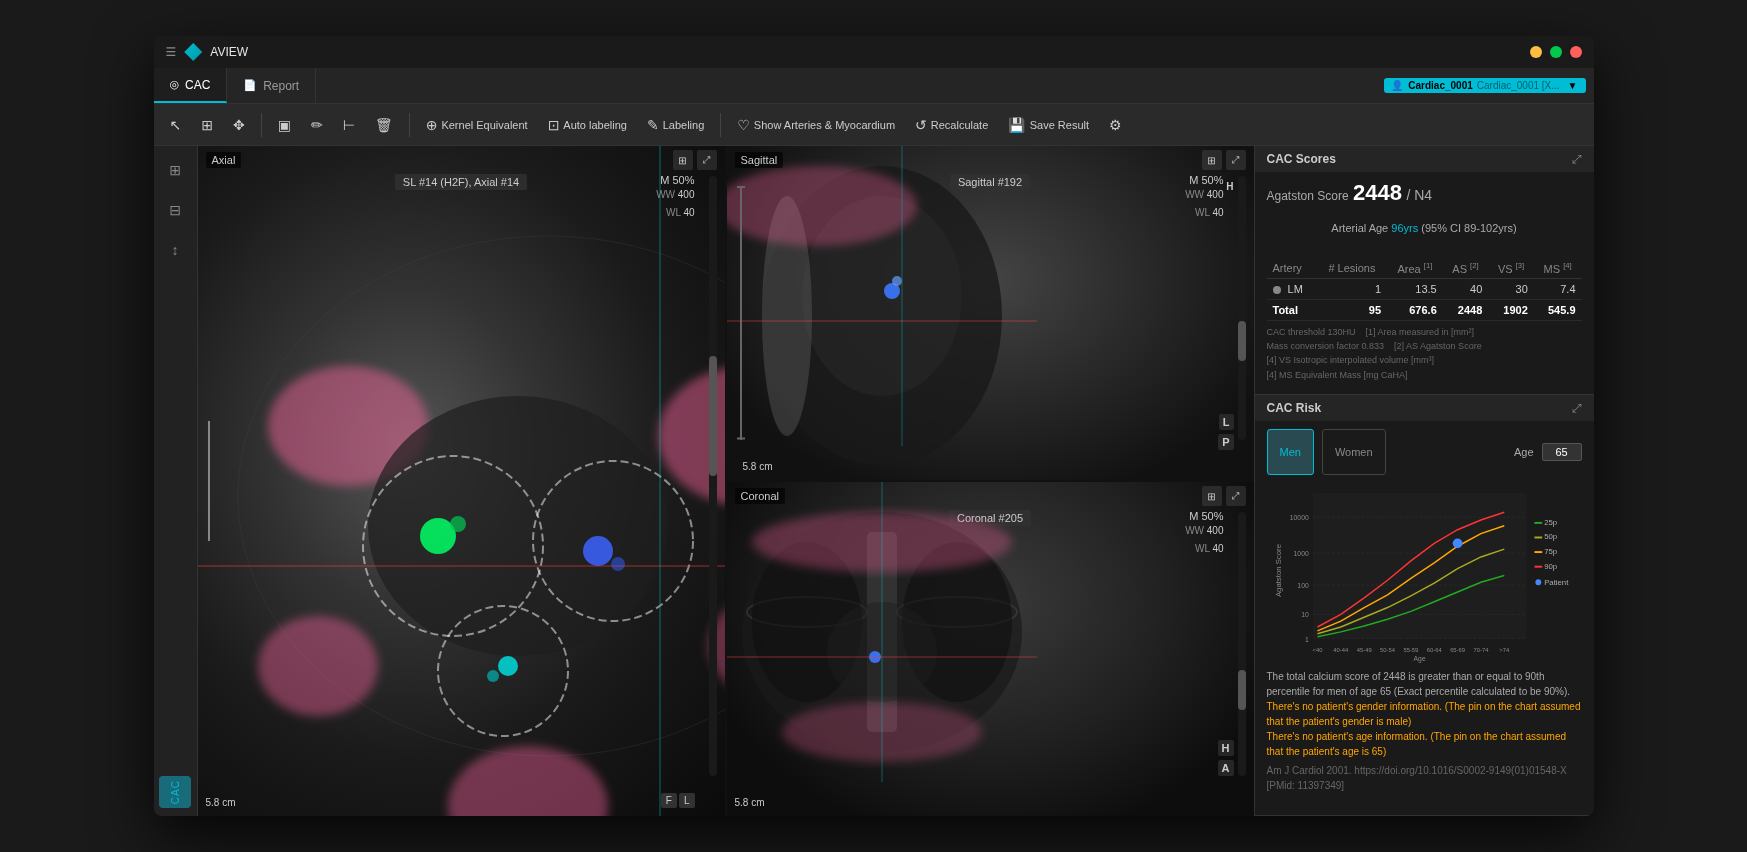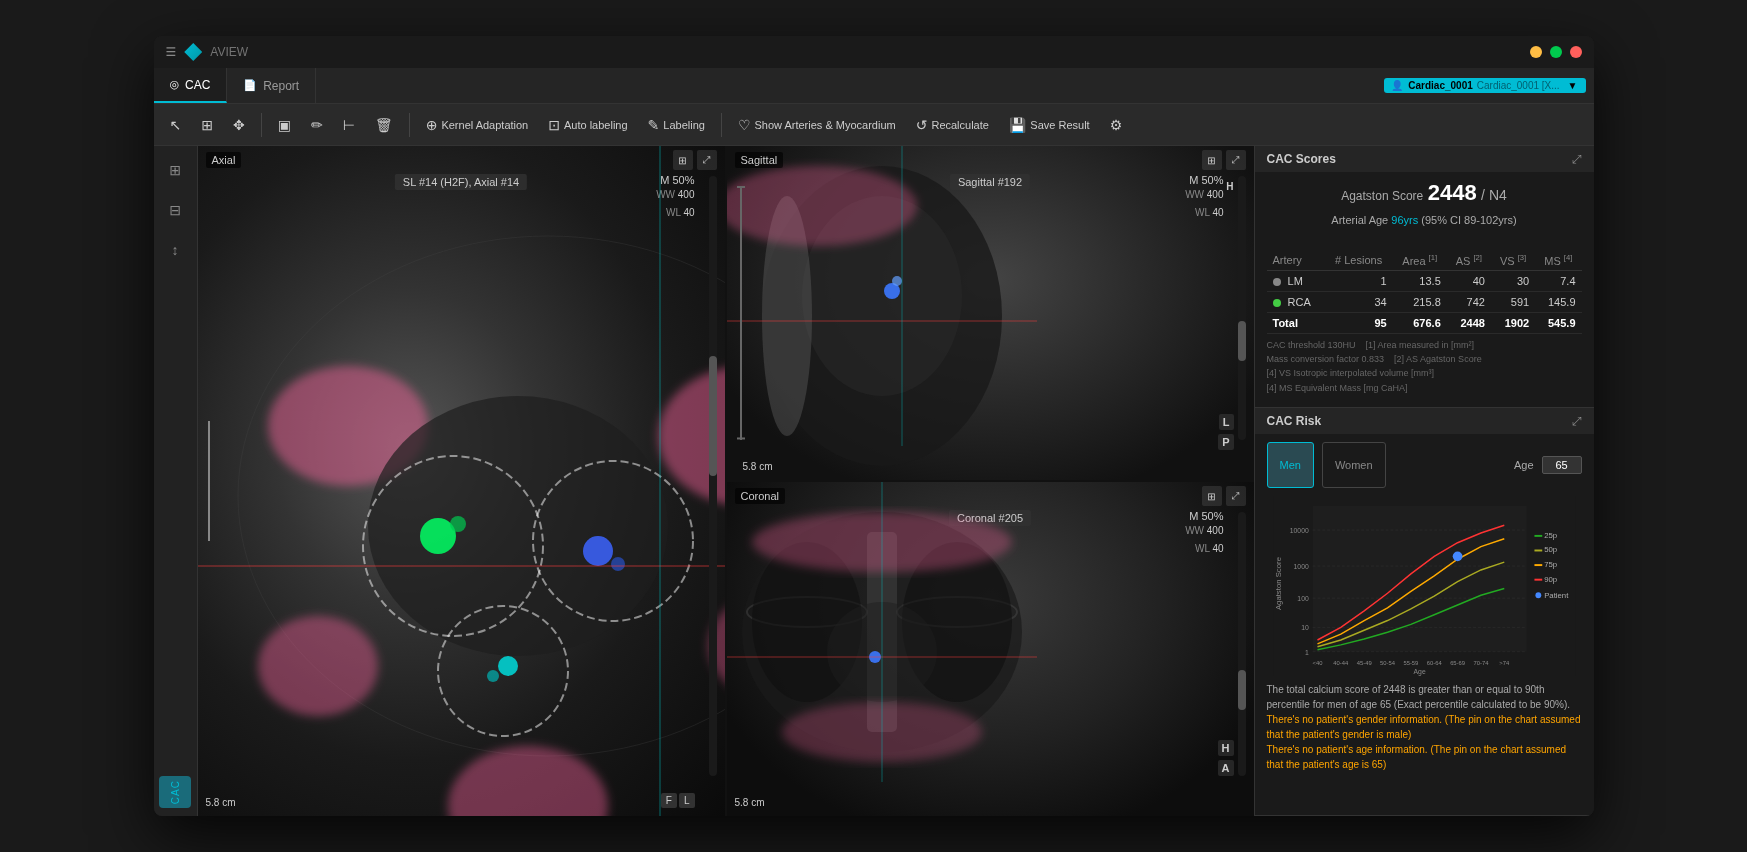--- a/index.html
+++ b/index.html
@@ -37,21 +37,21 @@
       display: flex;
       align-items: center;
       gap: 8px;
     }
     .hamburger-icon { color: #888; font-size: 12px; cursor: pointer; }
     .app-logo {
       width: 18px; height: 18px;
       background: linear-gradient(135deg, #00bcd4, #0097a7);
       clip-path: polygon(50% 0%, 100% 50%, 50% 100%, 0% 50%);
     }
-    .app-title { color: #737373; font-size: 12px; font-weight: 500; }
+    .app-title { color: #e5e5e5; font-size: 12px; font-weight: 500; }
     .title-bar-right {
       display: flex;
       align-items: center;
       gap: 8px;
     }
     .win-btn {
       width: 12px; height: 12px; border-radius: 50%;
       cursor: pointer; font-size: 0;
     }
     .win-btn.minimize { background: #ffbd44; }
@@ -224,22 +224,22 @@
     }
     .panel-title {
       color: #ccc;
       font-size: 12px;
       font-weight: 600;
     }
     .panel-icon { color: #888; cursor: pointer; font-size: 12px; }
     
     .cac-scores-content { padding: 8px 12px; }
     .agatston-header {
-      text-align: center;
-      margin-bottom: 8px;
+      text-align: left;
+      margin-bottom: 16px;
     }
     .agatston-label { color: #aaa; font-size: 12px; }
     .agatston-value { color: #fff; font-size: 22px; font-weight: 700; }
     .agatston-n4 { color: #aaa; font-size: 14px; }
     .arterial-age { color: #aaa; font-size: 11px; text-align: center; margin-bottom: 8px; }
     .arterial-age-value { color: #00bcd4; }
     
     .cac-table { width: 100%; border-collapse: collapse; font-size: 11px; margin-top: 24px; }
     .cac-table th {
       color: #888;
@@ -438,21 +438,21 @@
     </button>
     <button class="toolbar-btn">
       <span class="icon">⊢</span>
     </button>
     <button class="toolbar-btn">
       <span class="icon">🗑</span>
     </button>
     <div class="toolbar-separator"></div>
     <button class="toolbar-btn">
       <span class="icon">⊕</span>
-      <span>Kernel Adaptation</span>
+      <span>Kernel Equivalent</span>
     </button>
     <button class="toolbar-btn">
       <span class="icon">⊡</span>
       <span>Auto labeling</span>
     </button>
     <button class="toolbar-btn">
       <span class="icon">✎</span>
       <span>Labeling</span>
     </button>
     <div class="toolbar-separator"></div>
@@ -700,31 +700,20 @@
             <tr>
       <td>
         <span style="display:inline-block;width:8px;height:8px;border-radius:50%;background:#888;margin-right:4px;vertical-align:middle;"></span>
         LM
       </td>
       <td>1</td>
       <td>13.5</td>
       <td>40</td>
       <td>30</td>
       <td>7.4</td>
-    </tr>
-                <tr>
-      <td>
-        <span style="display:inline-block;width:8px;height:8px;border-radius:50%;background:#44cc44;margin-right:4px;vertical-align:middle;"></span>
-        RCA
-      </td>
-      <td>34</td>
-      <td>215.8</td>
-      <td>742</td>
-      <td>591</td>
-      <td>145.9</td>
     </tr>
               </tbody>
             <tfoot>
               <tr class="total-row">
                 <td>Total</td>
                 <td>95</td>
                 <td>676.6</td>
                 <td>2448</td>
                 <td>1902</td>
                 <td>545.9</td>
@@ -818,18 +807,19 @@
               <text x="278" y="88" fill="#aaa" font-size="8">90p</text>
               <circle cx="272" cy="102" r="3" fill="#4488ff"></circle>
               <text x="278" y="105" fill="#aaa" font-size="8">Patient</text>
             </svg>
           </div>
 
           <div class="risk-description">
             <p>The total calcium score of 2448 is greater than or equal to 90th percentile for men of age 65 (Exact percentile calculated to be 90%).</p>
             <p class="warning">There's no patient's gender information. (The pin on the chart assumed that the patient's gender is male)</p>
             <p class="warning">There's no patient's age information. (The pin on the chart assumed that the patient's age is 65)</p>
+            <p style="color:#666;margin-top:4px;">Am J Cardiol 2001. https://doi.org/10.1016/S0002-9149(01)01548-X [PMid: 11397349]</p>
           </div>
         </div>
       </div>
     </div>
   </div>
 </div>
 
 </body></html>

